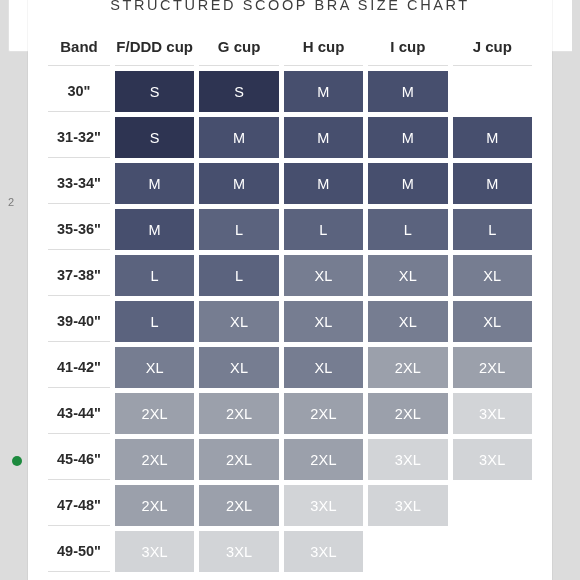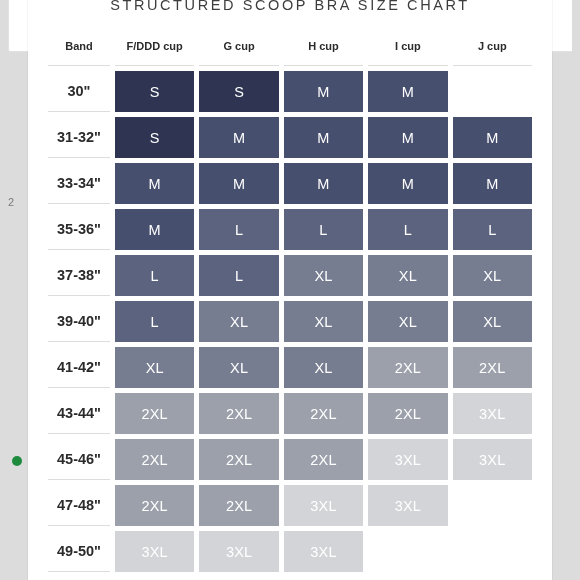--- a/index.html
+++ b/index.html
@@ -92,21 +92,21 @@
     margin: 6px auto 0 auto;
     table-layout: fixed;
     width: 494px;
   }
   table#size-chart th,
   table#size-chart td {
     padding: 0;
     margin: 0;
   }
   thead th {
-    font-size: 11px;
+    font-size: 15px;
     font-weight: 700;
     color: #2b2b2b;
     text-align: center;
     height: 38px;
     vertical-align: middle;
     background: #ffffff;
     border-bottom: 1px solid #dddddd;
   }
   thead th.band-head {
     width: 62px;

